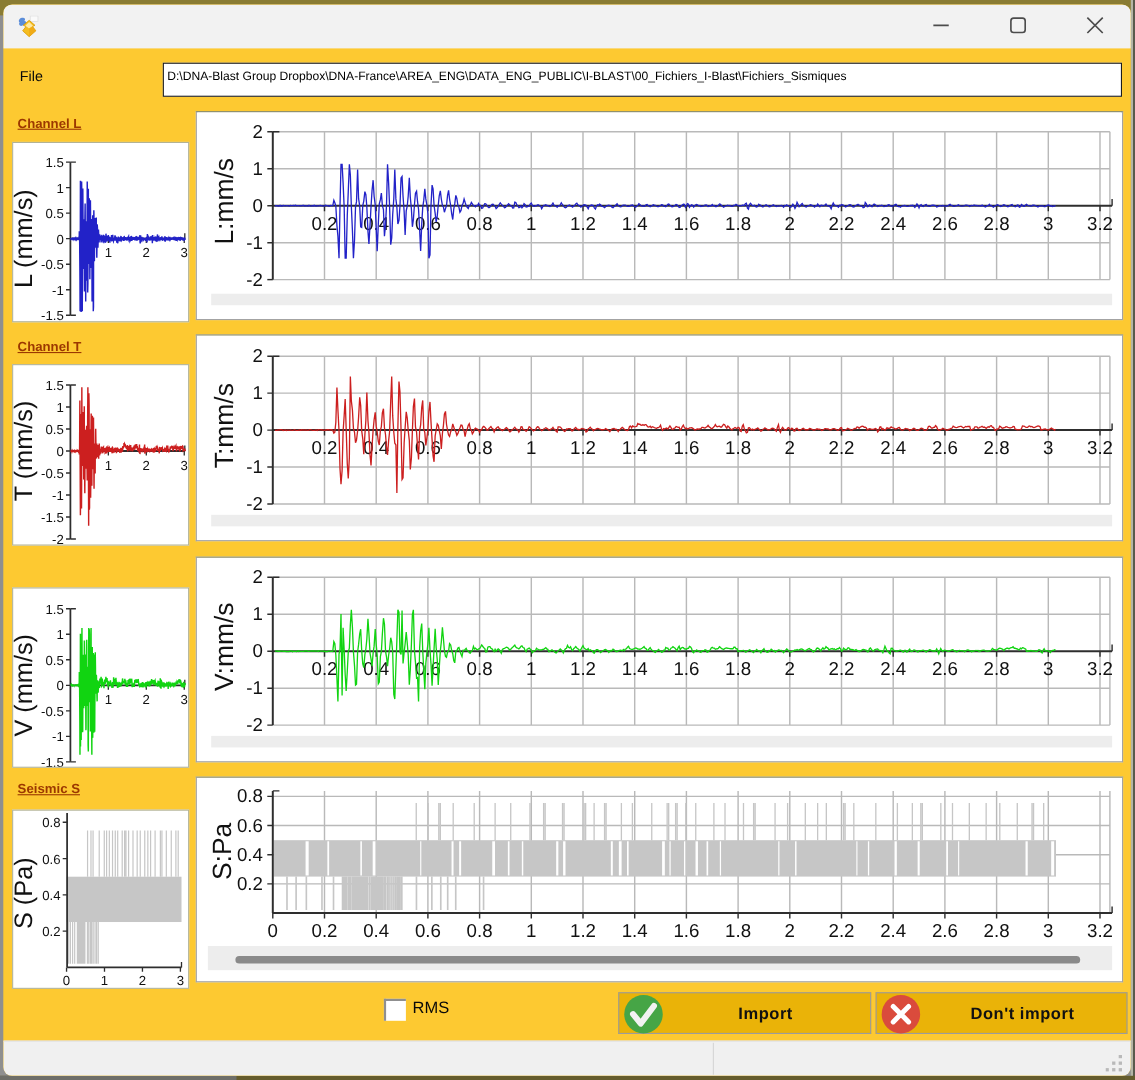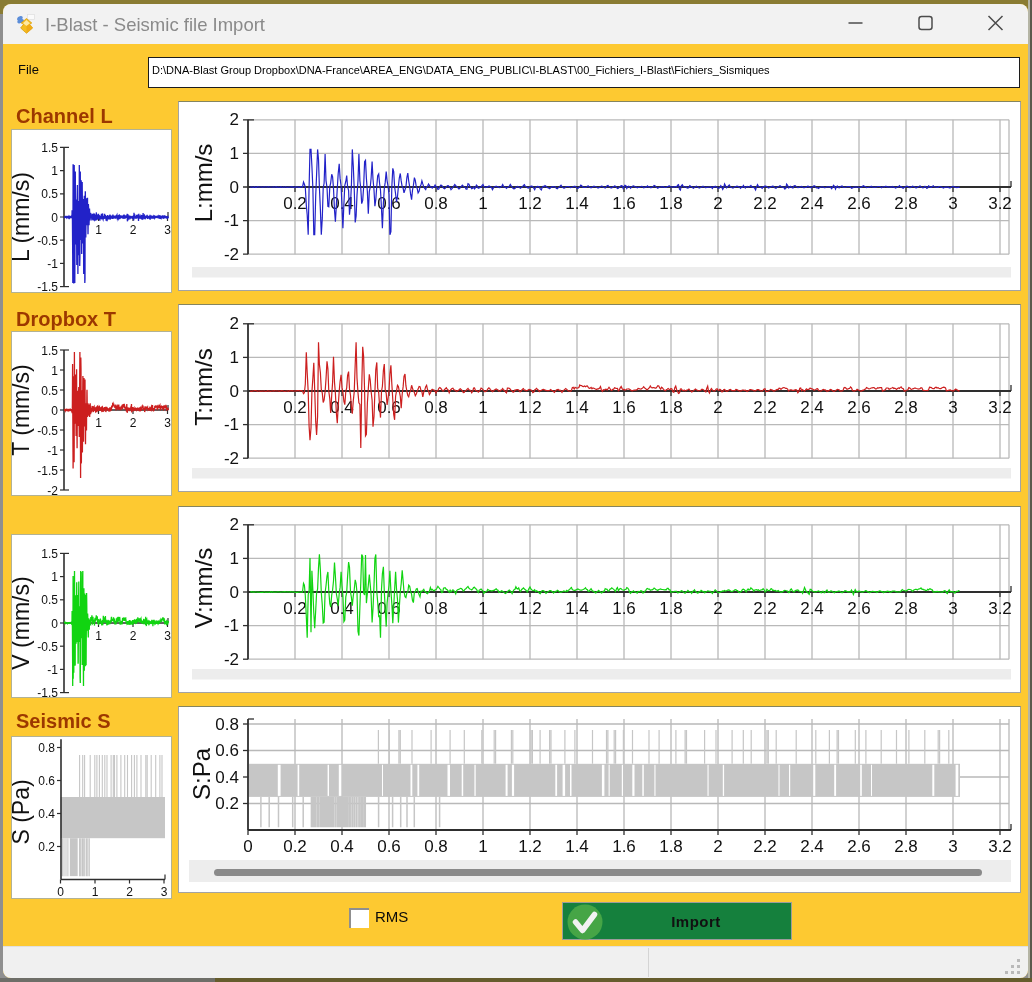--- a/index.html
+++ b/index.html
@@ -9,45 +9,44 @@
 #bgright { position:absolute; left:1028px; top:0; width:4px; height:982px; background:linear-gradient(to right,#b5b5a5 0 2px,#5a5a4c 2px 4px); }
 #dlg { position:absolute; left:3px; top:4px; width:1025px; height:974px;
   border-radius:8px; overflow:hidden; background:#fdc931; }
 #titlebar { position:absolute; left:0; top:0; width:100%; height:40px; background:#f2f2f2; }
 #title { position:absolute; left:42px; top:10px; font-size:18.5px; color:#8a8a8a; }
 .winbtn { position:absolute; top:0; width:46px; height:40px; }
 #statusbar { position:absolute; left:0; top:942px; width:100%; height:32px; background:#f0f0f0; border-top:1px solid #e0e0e0;}
 #statusdiv { position:absolute; left:645px; top:944px; width:1px; height:29px; background:#d4d4d4; }
 .panel { position:absolute; background:#fff; border:1px solid #a3a3a3; border-top-color:#85855f; }
 .spanel { position:absolute; background:#fff; border:1px solid #b2b294; }
-.chlabel { position:absolute; left:13px; font-size:20px; font-weight:bold; color:#9c3800; }
+.chlabel { position:absolute; left:13px; font-size:12px; font-weight:bold; color:#9c3800;text-decoration:underline; }
 #filelabel { position:absolute; left:15px; top:58px; font-size:13px; color:#0a0a0a; }
 #filebox { position:absolute; left:145px; top:53px; width:872px; height:31px; background:#fff;
   border:1px solid #1c1c1c; overflow:hidden; }
 #filetext { position:absolute; left:3px; top:6px; font-size:11px; color:#000; white-space:nowrap; }
 #rmsbox { position:absolute; left:346px; top:904px; width:20px; height:20px; background:#fff;
   border-top:2px solid #8f8f8f; border-left:2px solid #8f8f8f; }
 #rmstext { position:absolute; left:372px; top:904px; font-size:15px; color:#0a0a0a; }
-.btn { position:absolute; top:898px; height:38px; background:#15803d; border:1px solid #9c9c9c; }
+.btn { position:absolute; top:898px; height:38px; background:#eab308; border:1px solid #9c9c9c; }
 .btntext { position:absolute; left:38px; width:calc(100% - 38px); text-align:center; top:10px; font-size:15px;
   font-weight:bold; color:#111; letter-spacing:0.5px; }
 </style></head><body>
 <div id="bgtop"></div>
 <div id="bgright"></div>
 <div id="bgbot"></div>
 <div id="dlg">
 <div id="titlebar">
 <svg style="position:absolute;left:13px;top:10px" width="21" height="21" viewBox="0 0 21 21">
   <rect x="11.5" y="0.5" width="7" height="5" fill="#fafafa" stroke="#dedede" stroke-width="0.7"></rect>
   <path d="M4 2.2 C6.4 1.6 7.6 3.4 6.2 5 C8.4 5.2 8.4 7.6 6.4 8.4 L3.2 9.6 C1.4 9.2 0.8 7.6 1.8 6.4 C0.4 5.4 1.2 2.8 4 2.2 Z" fill="#5b8dd9"></path>
   <path d="M10.5 4.5 L15.8 9 L13.6 10.2 L16.6 14 L10.5 19.3 L4.6 14 L7.6 10.2 L5.2 9 Z" fill="#f5bd20" stroke="#d89a00" stroke-width="0.7"></path>
   <path d="M10.5 6 L14 9.3 L10.5 11.9 L7 9.3 Z" fill="#ffe9a0"></path>
   <path d="M13.6 10.2 L16.6 14 L10.5 19.3 L10.5 11.9 Z" fill="#efa816" opacity="0.85"></path>
 </svg>
-<span id="title">I-Blast - Seismic file Import</span>
 <svg class="winbtn" style="left:829px" width="46" height="40">
         <line x1="16.5" y1="19" x2="30.5" y2="19" stroke="#4c4c4c" stroke-width="1.5"></line>
       </svg>
 <svg class="winbtn" style="left:899px" width="46" height="40">
         <rect x="17" y="12.5" width="13" height="13" rx="2.5" fill="none" stroke="#4c4c4c" stroke-width="1.5"></rect>
       </svg>
 <svg class="winbtn" style="left:969px" width="46" height="40">
         <path d="M16.5 12 L30.5 26 M30.5 12 L16.5 26" stroke="#4c4c4c" stroke-width="1.5" fill="none"></path>
       </svg>
 </div>
@@ -154,21 +153,21 @@
         <text x="821" y="107" font-size="17" fill="#111" text-anchor="middle">3.2</text>
         <line x1="69" y1="17.8" x2="69" y2="152.2" stroke="#2e2e2e" stroke-width="1.8"></line>
         <line x1="69" y1="17.8" x2="75" y2="17.8" stroke="#2e2e2e" stroke-width="1.3"></line>
         <line x1="69" y1="85" x2="832" y2="85" stroke="#2e2e2e" stroke-width="1.8"></line>
         <line x1="832" y1="85" x2="832" y2="79" stroke="#2e2e2e" stroke-width="1.3"></line>
         <text x="33" y="81" font-size="24" fill="#111" text-anchor="middle" transform="rotate(-90 33 81)">L:mm/s</text>
         <polyline points="70.9,85.3 71.8,85.0 72.8,84.9 73.7,85.3 74.6,85.3 75.6,84.7 76.5,85.3 77.5,85.3 78.4,84.7 79.3,84.9 80.3,85.1 81.2,85.0 82.2,84.9 83.1,85.2 84.0,85.3 85.0,84.8 85.9,84.9 86.9,85.0 87.8,84.8 88.7,85.0 89.7,84.6 90.6,85.2 91.6,85.0 92.5,85.0 93.4,85.1 94.4,84.9 95.3,85.2 96.3,84.8 97.2,84.7 98.1,85.3 99.1,85.0 100.0,85.2 101.0,85.3 101.9,84.7 102.8,85.1 103.8,85.3 104.7,84.9 105.7,85.2 106.6,84.7 107.5,85.2 108.5,85.3 109.4,85.2 110.4,85.1 111.3,85.0 112.2,84.7 113.2,84.9 114.1,85.1 115.1,85.4 116.0,85.3 116.9,84.6 117.9,85.0 118.8,84.9 119.8,85.3 120.7,85.3 121.6,84.7 122.6,84.9 123.5,85.1 124.5,80.1 125.4,82.3 126.3,85.3 127.3,103.1 128.2,112.7 129.2,132.7 130.1,85.0 131.0,47.4 132.0,47.4 132.9,64.0 133.9,87.0 134.8,132.7 135.7,132.7 136.7,94.2 137.6,72.2 138.6,47.4 139.5,57.2 140.4,85.5 141.4,107.9 142.3,132.7 143.3,115.9 144.2,85.9 145.1,81.3 146.1,52.0 147.0,78.6 148.0,85.3 148.9,104.3 149.8,104.8 150.8,84.9 151.7,80.8 152.7,72.2 153.6,74.9 154.5,86.4 155.5,108.1 156.4,119.8 157.4,102.4 158.3,86.0 159.2,71.5 160.2,61.8 161.1,76.4 162.1,84.0 163.0,105.4 163.9,126.3 164.9,101.8 165.8,83.3 166.8,79.5 167.7,73.5 168.6,84.7 169.6,88.5 170.5,112.7 171.5,102.2 172.4,83.4 173.3,47.4 174.3,64.5 175.2,86.1 176.2,120.4 177.1,114.3 178.0,93.0 179.0,78.6 179.9,52.1 180.9,78.8 181.8,86.5 182.7,101.6 183.7,98.4 184.6,85.5 185.6,59.7 186.5,58.4 187.4,76.4 188.4,90.2 189.3,111.7 190.3,89.6 191.2,85.5 192.1,76.2 193.1,59.6 194.0,77.3 195.0,88.0 195.9,104.2 196.8,97.8 197.8,83.9 198.7,73.7 199.7,71.9 200.6,81.6 201.5,88.2 202.5,106.9 203.4,126.2 204.4,101.3 205.3,86.5 206.2,80.4 207.2,69.6 208.1,78.8 209.1,84.6 210.0,92.3 210.9,132.7 211.9,129.7 212.8,85.1 213.8,66.3 214.7,69.6 215.6,84.6 216.6,92.0 217.5,99.8 218.5,94.3 219.4,84.5 220.3,76.0 221.3,71.5 222.2,78.9 223.2,84.9 224.1,86.1 225.0,90.9 226.0,87.7 226.9,85.0 227.9,75.3 228.8,71.1 229.7,79.0 230.7,84.8 231.6,92.2 232.6,97.6 233.5,88.1 234.4,83.4 235.4,75.6 236.3,78.3 237.3,84.8 238.2,86.4 239.1,90.9 240.1,89.3 241.0,84.8 242.0,82.8 242.9,78.9 243.8,81.9 244.8,84.9 245.7,86.4 246.7,87.5 247.6,84.7 248.5,84.5 249.5,82.0 250.4,83.4 251.4,85.0 252.3,85.1 253.2,86.0 254.2,84.8 255.1,84.9 256.1,83.0 257.0,84.8 257.9,84.8 258.9,87.5 259.8,87.1 260.8,84.8 261.7,83.2 262.6,83.3 263.6,84.6 264.5,86.0 265.5,86.8 266.4,86.1 267.3,85.0 268.3,83.7 269.2,83.6 270.2,84.7 271.1,85.5 272.0,87.6 273.0,86.6 273.9,85.4 274.9,83.9 275.8,82.5 276.7,83.6 277.7,84.5 278.6,85.2 279.6,86.8 280.5,86.6 281.4,85.3 282.4,84.4 283.3,83.2 284.3,84.2 285.2,85.1 286.1,85.2 287.1,87.2 288.0,87.1 289.0,81.7 289.9,82.1 290.8,84.1 291.8,85.3 292.7,86.8 293.7,86.3 294.6,85.0 295.5,86.9 296.5,85.6 297.4,83.1 298.4,84.0 299.3,86.2 300.2,86.0 301.2,85.4 302.1,85.3 303.1,83.4 304.0,82.6 304.9,84.7 305.9,85.3 306.8,85.5 307.8,84.9 308.7,85.0 309.6,84.2 310.6,84.2 311.5,85.2 312.5,85.3 313.4,87.7 314.3,86.1 315.3,84.7 316.2,84.5 317.2,84.2 318.1,84.9 319.0,84.7 320.0,85.4 320.9,85.7 321.9,85.0 322.8,84.1 323.7,82.6 324.7,84.7 325.6,85.2 326.6,85.3 327.5,86.4 328.4,85.4 329.4,85.0 330.3,84.3 331.3,82.4 332.2,83.9 333.1,85.0 334.1,86.4 335.0,86.8 336.0,86.4 336.9,85.0 337.8,84.8 338.8,84.4 339.7,85.1 340.7,85.7 341.6,86.3 342.5,85.2 343.5,84.8 344.4,83.4 345.4,82.7 346.3,84.2 347.2,84.7 348.2,85.4 349.1,86.2 350.1,85.3 351.0,84.9 351.9,84.1 352.9,84.2 353.8,84.7 354.8,86.2 355.7,87.7 356.6,85.4 357.6,84.9 358.5,84.4 359.5,84.6 360.4,84.9 361.3,87.0 362.3,88.0 363.2,85.5 364.2,84.2 365.1,84.7 366.0,83.6 367.0,84.2 367.9,85.4 368.9,85.7 369.8,86.1 370.7,86.7 371.7,85.6 372.6,85.1 373.6,84.7 374.5,84.6 375.4,85.0 376.4,84.9 377.3,86.3 378.3,86.8 379.2,85.7 380.1,85.4 381.1,84.1 382.0,83.2 383.0,84.9 383.9,85.5 384.8,86.1 385.8,85.9 386.7,84.9 387.7,84.5 388.6,84.5 389.5,84.5 390.5,85.0 391.4,85.6 392.4,85.5 393.3,85.3 394.2,84.7 395.2,84.4 396.1,84.3 397.1,85.2 398.0,85.9 398.9,86.4 399.9,85.3 400.8,84.8 401.8,83.2 402.7,83.8 403.6,84.9 404.6,85.4 405.5,85.3 406.5,85.5 407.4,85.3 408.3,84.3 409.3,83.9 410.2,85.0 411.2,85.4 412.1,85.9 413.0,85.3 414.0,84.9 414.9,84.1 415.9,84.5 416.8,84.7 417.7,85.3 418.7,85.8 419.6,85.8 420.6,85.2 421.5,84.8 422.4,84.1 423.4,84.2 424.3,85.3 425.3,85.5 426.2,86.0 427.1,85.2 428.1,83.8 429.0,83.5 430.0,84.6 430.9,84.9 431.8,85.9 432.8,85.8 433.7,85.1 434.7,84.6 435.6,83.9 436.5,84.3 437.5,85.2 438.4,86.6 439.4,86.3 440.3,84.9 441.2,84.4 442.2,83.6 443.1,83.8 444.1,86.4 445.0,85.0 445.9,83.2 446.9,83.7 447.8,86.5 448.8,85.0 449.7,84.2 450.6,84.6 451.6,86.2 452.5,85.1 453.5,84.2 454.4,83.8 455.3,84.3 456.3,85.1 457.2,84.9 458.2,85.8 459.1,85.4 460.0,85.4 461.0,85.0 461.9,84.5 462.9,84.4 463.8,84.7 464.7,85.8 465.7,85.4 466.6,84.9 467.6,85.0 468.5,83.9 469.4,84.9 470.4,84.8 471.3,85.7 472.3,85.7 473.2,85.1 474.1,84.8 475.1,83.4 476.0,83.7 477.0,85.0 477.9,85.5 478.8,86.3 479.8,85.6 480.7,85.1 481.7,85.0 482.6,84.6 483.5,84.9 484.5,84.7 485.4,85.4 486.4,85.5 487.3,85.4 488.2,84.6 489.2,84.7 490.1,83.7 491.1,84.4 492.0,85.0 492.9,85.2 493.9,85.1 494.8,85.1 495.8,84.6 496.7,84.6 497.6,85.0 498.6,83.2 499.5,82.7 500.5,87.2 501.4,88.1 502.3,83.9 503.3,82.8 504.2,84.1 505.2,85.0 506.1,85.0 507.0,84.7 508.0,85.9 508.9,86.2 509.9,85.6 510.8,83.7 511.7,84.3 512.7,84.7 513.6,85.7 514.6,86.2 515.5,85.2 516.4,84.8 517.4,84.2 518.3,84.7 519.3,85.0 520.2,86.0 521.1,85.8 522.1,85.2 523.0,84.9 524.0,84.2 524.9,84.8 525.8,85.1 526.8,85.7 527.7,85.2 528.7,85.4 529.6,85.1 530.5,85.0 531.5,84.7 532.4,85.3 533.4,86.4 534.3,84.8 535.2,85.0 536.2,84.3 537.1,85.0 538.1,85.1 539.0,86.1 539.9,86.4 540.9,85.2 541.8,83.7 542.8,85.2 543.7,87.4 544.6,85.7 545.6,82.0 546.5,83.7 547.5,85.9 548.4,85.3 549.3,83.9 550.3,83.0 551.2,84.7 552.2,85.3 553.1,85.8 554.0,86.1 555.0,85.3 555.9,84.9 556.9,84.7 557.8,84.1 558.7,84.4 559.7,84.9 560.6,85.4 561.6,86.3 562.5,85.0 563.4,85.2 564.4,83.5 565.3,85.0 566.3,86.0 567.2,84.7 568.1,84.5 569.1,85.1 570.0,84.9 571.0,84.4 571.9,83.5 572.8,84.9 573.8,85.3 574.7,85.3 575.7,86.2 576.6,87.9 577.5,84.9 578.5,82.6 579.4,84.3 580.4,84.9 581.3,85.0 582.2,85.5 583.2,86.3 584.1,84.7 585.1,85.0 586.0,83.9 586.9,84.2 587.9,84.6 588.8,85.5 589.8,86.1 590.7,85.4 591.6,85.1 592.6,84.5 593.5,84.1 594.5,84.3 595.4,85.4 596.3,86.1 597.3,86.2 598.2,85.1 599.2,84.7 600.1,84.3 601.0,83.7 602.0,84.5 602.9,84.9 603.9,85.3 604.8,85.4 605.7,86.9 606.7,86.5 607.6,82.1 608.6,83.3 609.5,85.9 610.4,85.6 611.4,84.3 612.3,84.9 613.3,85.8 614.2,85.8 615.1,83.7 616.1,83.6 617.0,84.5 618.0,85.0 618.9,85.7 619.8,85.5 620.8,84.8 621.7,84.9 622.7,84.5 623.6,85.0 624.5,85.7 625.5,85.6 626.4,85.3 627.4,85.3 628.3,84.3 629.2,84.1 630.2,85.1 631.1,85.1 632.1,85.7 633.0,85.1 633.9,84.8 634.9,83.9 635.8,83.8 636.8,85.5 637.7,85.8 638.6,85.7 639.6,86.4 640.5,85.6 641.5,85.2 642.4,84.9 643.3,84.8 644.3,84.9 645.2,85.6 646.2,85.6 647.1,85.3 648.0,84.9 649.0,84.8 649.9,84.8 650.9,84.6 651.8,85.5 652.7,86.6 653.7,84.9 654.6,83.3 655.6,84.6 656.5,87.0 657.4,84.7 658.4,84.0 659.3,85.4 660.3,85.8 661.2,85.0 662.1,84.3 663.1,84.0 664.0,85.1 665.0,85.3 665.9,85.5 666.8,85.3 667.8,84.7 668.7,84.5 669.7,84.6 670.6,84.7 671.5,84.9 672.5,86.2 673.4,85.9 674.4,85.4 675.3,85.0 676.2,84.9 677.2,85.3 678.1,84.8 679.1,85.2 680.0,85.4 680.9,85.5 681.9,85.2 682.8,85.2 683.8,84.1 684.7,83.8 685.6,84.7 686.6,84.7 687.5,85.6 688.5,85.5 689.4,85.4 690.3,85.0 691.3,84.9 692.2,84.2 693.2,84.9 694.1,85.2 695.0,85.4 696.0,85.4 696.9,85.2 697.9,85.0 698.8,84.5 699.7,84.5 700.7,84.7 701.6,85.0 702.6,85.7 703.5,85.1 704.4,84.8 705.4,85.1 706.3,84.4 707.3,84.4 708.2,85.0 709.1,84.7 710.1,85.2 711.0,85.1 712.0,84.9 712.9,85.2 713.8,84.5 714.8,85.1 715.7,85.4 716.7,86.1 717.6,85.6 718.5,84.9 719.5,84.9 720.4,83.7 721.4,84.9 722.3,84.7 723.2,85.8 724.2,86.3 725.1,85.4 726.1,85.1 727.0,84.5 727.9,84.1 728.9,84.6 729.8,85.0 730.8,85.7 731.7,85.4 732.6,84.7 733.6,84.1 734.5,84.5 735.5,84.8 736.4,85.6 737.3,85.9 738.3,85.4 739.2,84.7 740.2,84.3 741.1,83.9 742.0,85.1 743.0,85.5 743.9,85.9 744.9,85.5 745.8,84.4 746.7,84.5 747.7,86.3 748.6,86.0 749.6,83.9 750.5,84.5 751.4,85.5 752.4,85.5 753.3,84.4 754.3,83.8 755.2,84.8 756.1,85.0 757.1,85.1 758.0,85.3 759.0,85.3 759.9,84.5 760.8,84.5 761.8,84.8 762.7,85.1 763.7,85.6 764.6,86.1 765.5,85.4 766.5,85.2 767.4,85.1 768.4,85.2 769.3,85.2 770.2,85.8 771.2,85.8 772.1,85.2 773.1,84.7 774.0,84.3 774.9,84.7 775.9,85.3 776.8,85.1 777.8,85.7 778.7,85.4 779.6,85.3 780.6,84.8" fill="none" stroke="#2222c8" stroke-width="1.2"></polyline>
         <rect x="13" y="165" width="819" height="10.5" fill="#ededed"></rect>
       </svg>
     </div>
-    <div class="chlabel" style="top:304px">Dropbox T</div>
+    <div class="chlabel" style="top:304px">Channel T</div>
     <div class="spanel" style="left:8px;top:327px;width:161px;height:165px">
       <svg width="159" height="163" style="position:absolute;left:0;top:0">
         <line x1="52" y1="18.0" x2="52" y2="158.0" stroke="#2e2e2e" stroke-width="1.6"></line>
         <line x1="52" y1="18.0" x2="57" y2="18.0" stroke="#2e2e2e" stroke-width="1.2"></line>
         <line x1="52" y1="158.0" x2="57" y2="158.0" stroke="#2e2e2e" stroke-width="1.2"></line>
         <line x1="48" y1="18.0" x2="52" y2="18.0" stroke="#2e2e2e" stroke-width="1.2"></line>
         <text x="46" y="22.5" font-size="12" fill="#111" text-anchor="end">1.5</text>
         <line x1="48" y1="38.0" x2="52" y2="38.0" stroke="#2e2e2e" stroke-width="1.2"></line>
         <text x="46" y="42.5" font-size="12" fill="#111" text-anchor="end">1</text>
         <line x1="48" y1="58.0" x2="52" y2="58.0" stroke="#2e2e2e" stroke-width="1.2"></line>
@@ -514,20 +513,27 @@
     </div>
 <div id="rmsbox"></div>
     <div id="rmstext">RMS</div>
 <div class="btn" style="left:559px;width:230px">
 <svg style="position:absolute;left:4px;top:1px" width="36" height="36" viewBox="0 0 36 36">
 <circle cx="18" cy="18" r="17.5" fill="#46a546"></circle>
 <path d="M8.5 18 L15.5 26.5 L27.5 10.5" stroke="#f2f2f2" stroke-width="5.5" fill="none" stroke-linecap="round" stroke-linejoin="round"></path>
 </svg>
 <div class="btntext">Import</div>
     </div>
+<div class="btn" style="left:793px;width:229px">
+<svg style="position:absolute;left:4px;top:1px" width="36" height="36" viewBox="0 0 36 36">
+<circle cx="18" cy="18" r="17.5" fill="#da4b3c"></circle>
+<path d="M11 11 L25 25 M25 11 L11 25" stroke="#fff" stroke-width="4.5" fill="none" stroke-linecap="round"></path>
+</svg>
+<div class="btntext">Don't import</div>
+    </div>
 <div id="statusbar"></div>
     <div id="statusdiv"></div>
 <svg style="position:absolute;left:1002px;top:955px" width="18" height="18">
 <g fill="#b9b9b9">
         <rect x="12" y="12" width="3" height="3"></rect>
         <rect x="12" y="6" width="3" height="3"></rect>
         <rect x="12" y="0" width="3" height="3"></rect>
         <rect x="6" y="12" width="3" height="3"></rect>
         <rect x="6" y="6" width="3" height="3"></rect>
         <rect x="0" y="12" width="3" height="3"></rect>

